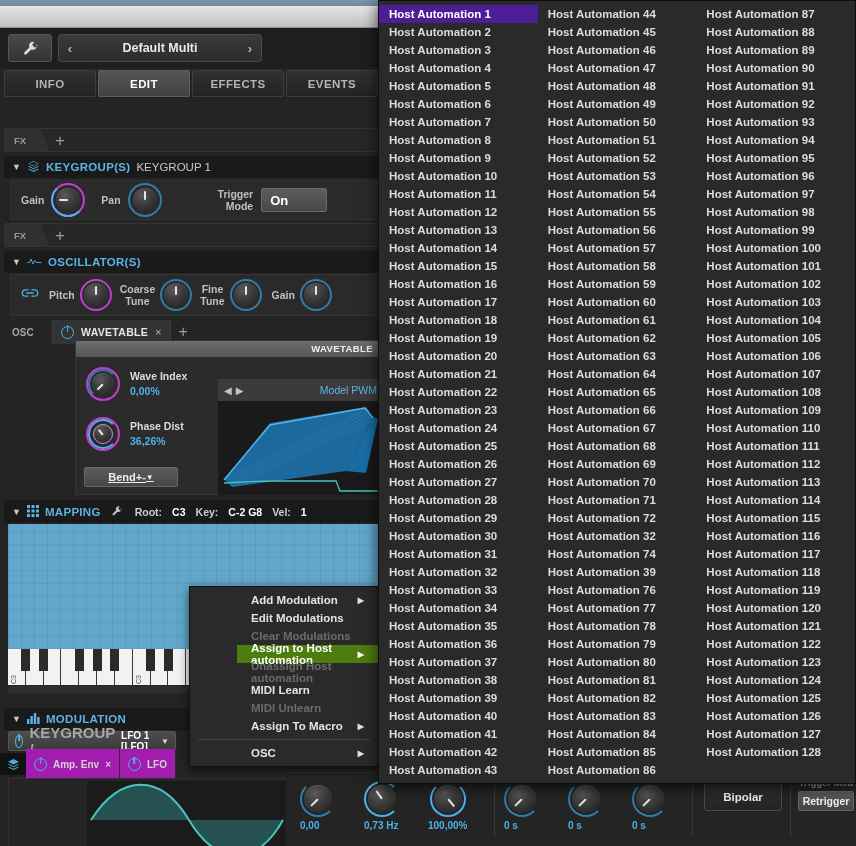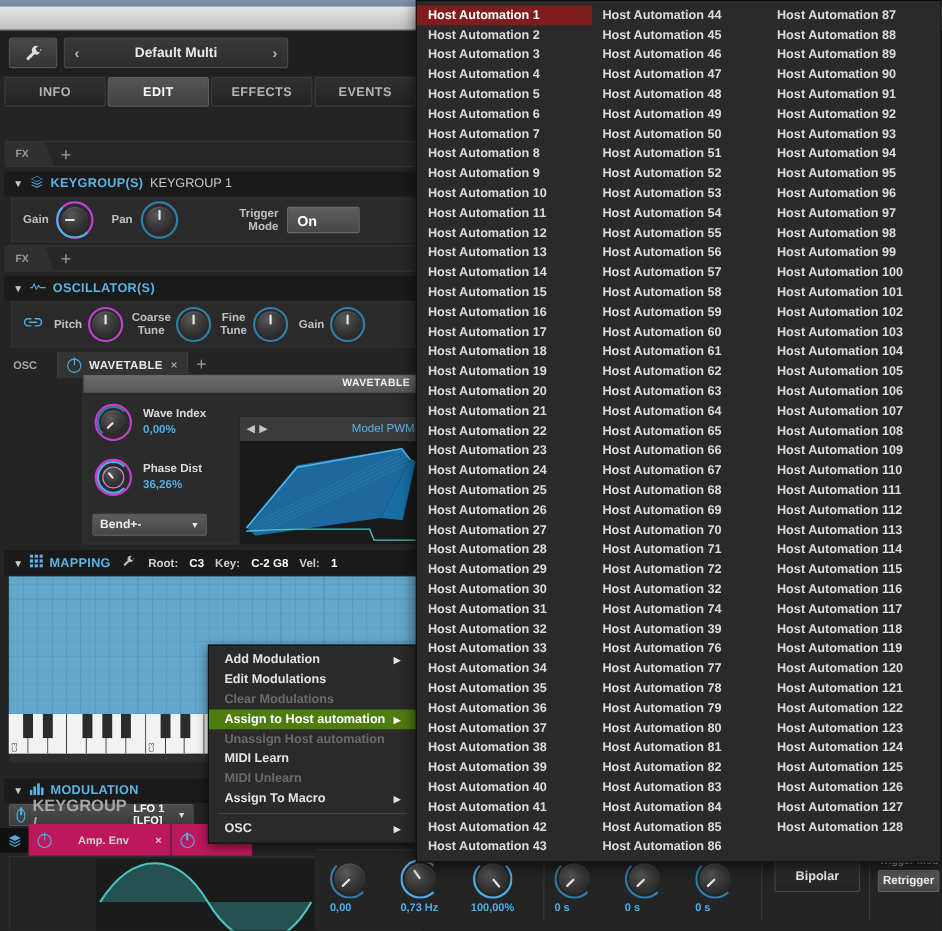--- a/index.html
+++ b/index.html
@@ -77,24 +77,24 @@
   .osc-tab .name { color:#e6e6e6; font-size:10.5px; font-weight:bold; letter-spacing:.3px; }
   .osc-tab .x { color:#bdbdbd; font-size:11px; }
 
   .wt-panel { position:absolute; left:75px; top:312px; width:307px; height:155px; background:#2b2b2b;
     border:1px solid #353535; }
   .wt-title { height:16px; background:linear-gradient(180deg,#6e6e6e,#565656); color:#efefef;
     font-size:9.5px; font-weight:bold; text-align:right; padding:2px 8px 0 0; letter-spacing:.4px; }
   .wt-body { position:relative; height:138px; }
   .wt-val { color:#4fb0e8; font-size:10.5px; font-weight:bold; }
   .wt-cap { color:#dcdcdc; font-size:10.5px; font-weight:bold; }
-  .bend-sel { position:absolute; left:8px; top:110px; width:104px; height:20px;
+  .bend-sel { position:absolute; left:8px; top:110px; width:94px; height:20px;
     background:linear-gradient(180deg,#5c5c5c,#464646); border:1px solid #666; border-radius:2px;
-    display:flex; align-items:center; justify-content:space-between; padding:0 6px;
-    color:#ececec; font-size:11px; font-weight:bold; }
+    display:flex; align-items:center; justify-content:center; padding:0 6px;
+    color:#ececec; font-size:11px; font-weight:bold;text-decoration:underline; }
   .wave-disp { position:absolute; left:142px; top:22px; width:165px; height:116px; background:#1a1a1a;
     overflow:hidden; }
   .wave-hdr { height:22px; background:#3b3b3b; display:flex; align-items:center; padding:0 6px; }
   .wave-hdr .nav { color:#c4c4c4; font-size:10px; margin-right:4px; }
   .wave-hdr .mdl { margin-left:auto; color:#5bb4e5; font-size:10.5px; font-weight:normal; }
 
   #mapping-head { top:472px; height:23px; }
   .map-meta { display:flex; align-items:center; gap:4px; margin-left:6px; }
   .map-k { color:#cfcfcf; font-size:10.5px; font-weight:bold; }
   .map-v { color:#fff; font-size:10.5px; font-weight:bold; }
@@ -113,21 +113,21 @@
     background:#2e2e2e; border-radius:3px; }
 
   #mod-head { top:680px; }
   .mod-sel { position:absolute; left:8px; top:703px; width:168px; height:20px;
     background:linear-gradient(180deg,#4d4d4d,#3b3b3b); border:1px solid #565656; border-radius:2px;
     display:flex; align-items:center; gap:6px; padding:0 6px; }
   .mod-sel .g { color:#a6a6a6; font-size:15px; font-weight:bold; }
   .mod-sel .b { color:#fff; font-size:10px; font-weight:bold; }
   .mod-tabs { position:absolute; left:0; top:725px; width:382px; height:22px; display:flex; align-items:center; }
   .mt-icon { width:26px; height:22px; background:#111; display:flex; align-items:center; justify-content:center; color:#4fb0e8; font-size:11px; }
-  .mtab { height:30px; background:#be185d; display:flex; align-items:center; gap:24px; padding:0 8px;
+  .mtab { height:30px; background:#a21caf; display:flex; align-items:center; gap:6px; padding:0 8px;
     border-right:1px solid #2a2a2a; color:#d2d2d2; font-size:10px; font-weight:bold; }
   .lfo-view { position:absolute; left:8px; top:750px; width:374px; height:82px;
     background:#242424; border:1px solid #323232; }
   .lfo-canvas { position:absolute; left:78px; top:2px; width:200px; height:78px; background:#1b1b1b; }
 
   
   .bottom-strip { position:absolute; left:286px; top:772px; width:570px; height:74px;
     background:#242424; border-top:1px solid #333; }
   .bk { position:absolute; text-align:left; }
   .bk .v { color:#4fb0e8; font-size:10px; font-weight:bold; margin-top:3px; }
@@ -138,34 +138,34 @@
   .trig-lbl { color:#9b9b9b; font-size:9.5px; font-weight:bold; }
   .retrig-btn { margin-top:3px; height:20px; background:linear-gradient(180deg,#5b5b5b,#454545);
     border:1px solid #666; border-radius:2px; color:#f0f0f0; font-size:10.5px; font-weight:bold;
     display:flex; align-items:center; justify-content:center; }
   .divider-v { position:absolute; top:6px; width:1px; height:58px; background:#383838; }
 
   
   .ctx { position:absolute; left:189px; top:586px; width:190px; background:#2a2a2a;
     border:1px solid #111; box-shadow:0 3px 10px rgba(0,0,0,.6); padding:4px 0; z-index:40; }
   .ctx-item { height:18px; display:flex; align-items:center; padding:0 14px;
-    color:#e3e3e3; font-size:11.5px; font-weight:bold; position:relative; }
+    color:#e3e3e3; font-size:11.5px; font-weight:bold; position:relative;margin-left:47px; }
   .ctx-item.disabled { color:#6b6b6b; }
   .ctx-item.sel { background:#4d7c0f; color:#fff; }
   .ctx-item .arrow { margin-left:auto; font-size:8px; }
   .ctx-sep { height:1px; background:#454545; margin:4px 8px; }
 
   
   .flyout { position:absolute; left:378px; top:0; width:478px; height:784px;
     background:#2a2a2a; border:1px solid #0d0d0d; box-shadow:0 3px 14px rgba(0,0,0,.7);
     padding:4px 0 4px 0; z-index:50; display:flex; }
   .fly-col { width:159px; }
   .fly-item { height:18px; display:flex; align-items:center; padding:0 10px;
     color:#dcdcdc; font-size:11.5px; font-weight:bold; white-space:nowrap; }
-  .fly-item.sel { background:#7f1d1d; color:#fff; }
+  .fly-item.sel { background:#4c1d95; color:#fff; }
 </style>
 </head>
 <body>
 
 <div id="root">
 
   <div class="os-desktop"></div>
   <div class="os-titlebar"></div>
 
   <div class="plugin">

